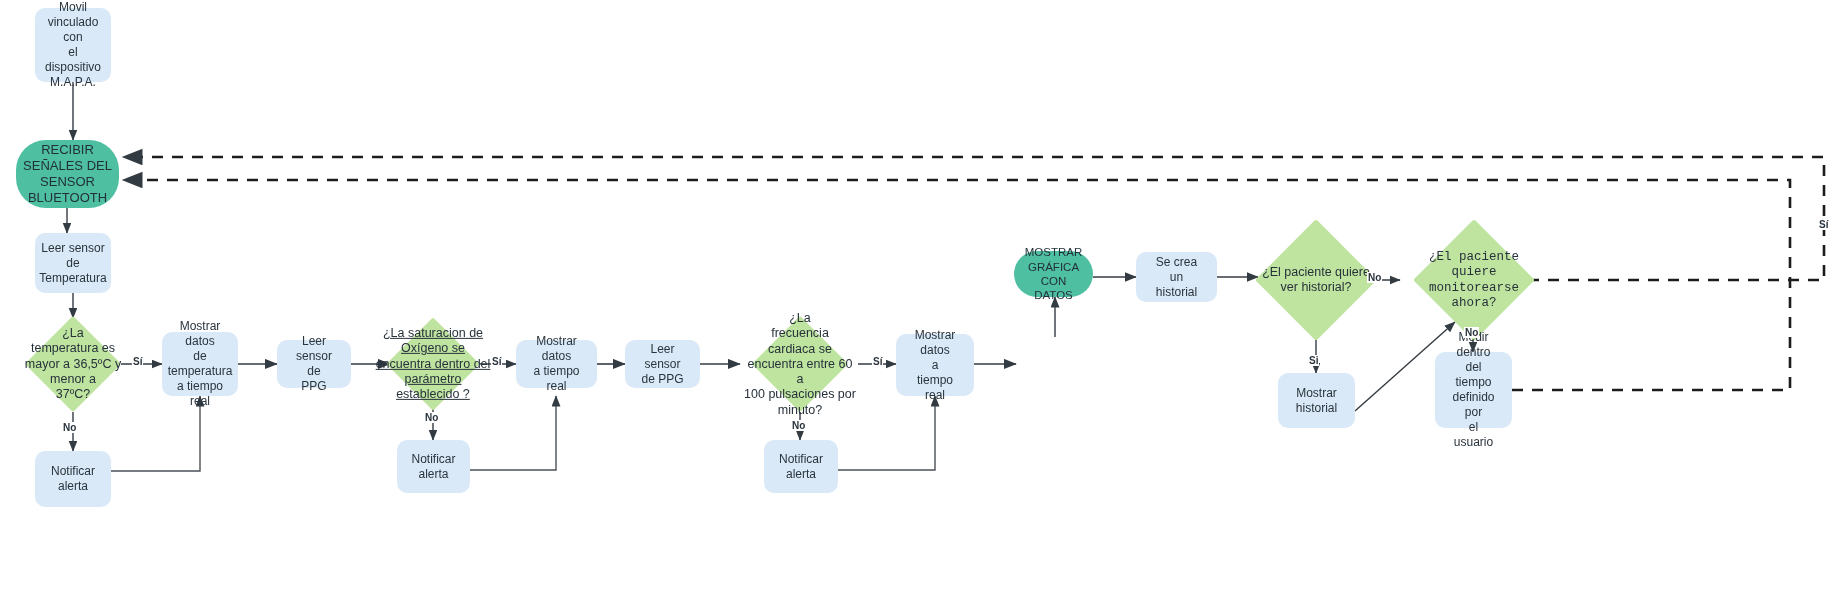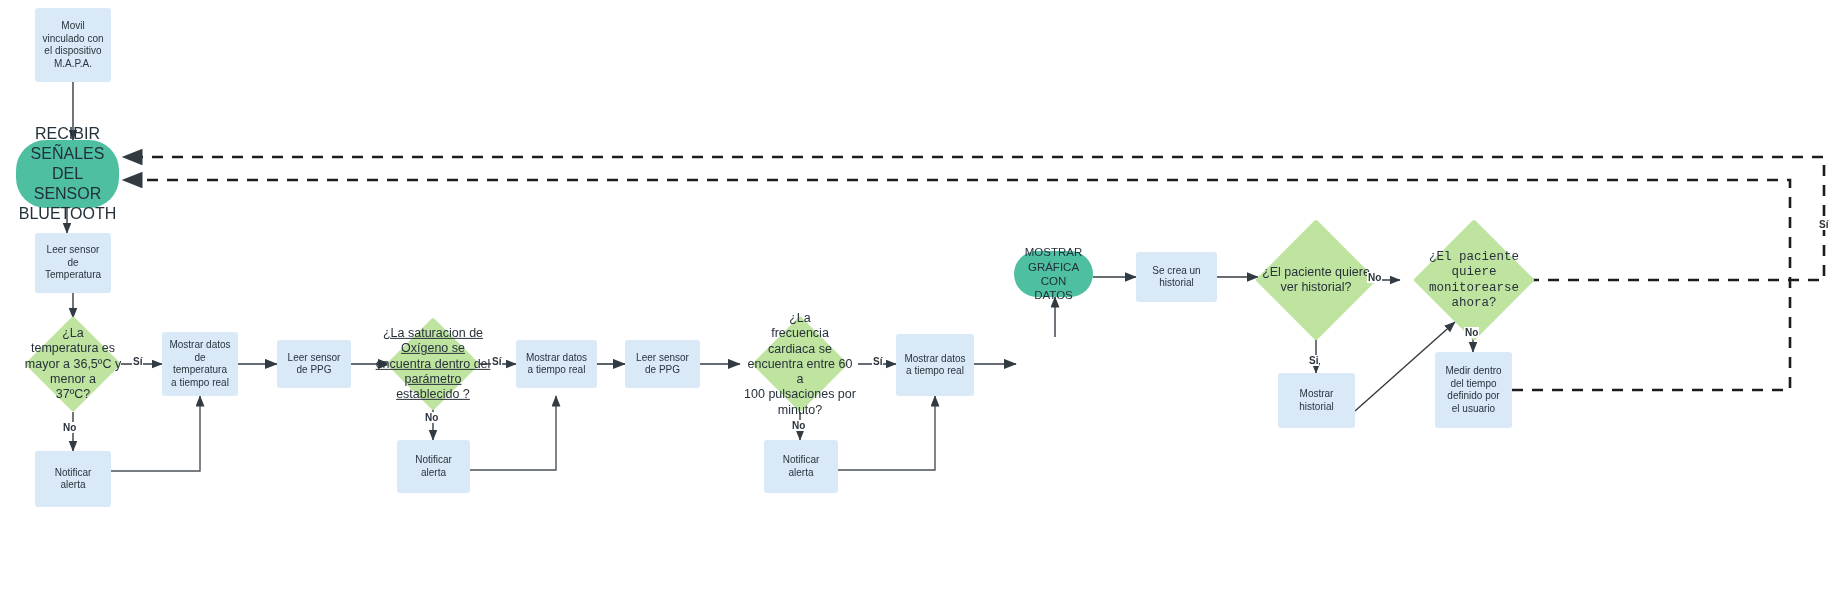--- a/index.html
+++ b/index.html
@@ -28,29 +28,29 @@
     display:flex;
     align-items:center;
     justify-content:center;
     text-align:center;
     line-height:1.25;
     white-space:pre-line;
     z-index:2;
   }
   .node.process{
     background:#d9e9f7;
-    border-radius:3px;
-    font-size:10px;
+    border-radius:10px;
+    font-size:12px;
     color:#2a343d;
-    padding:3px 0;
+    padding:3px 16px;
   }
   .node.terminal{
     background:#4fbfa2;
     border-radius:30px;
-    font-size:16px;
+    font-size:13px;
     color:#22303a;
     padding:3px 6px;
   }
   .diamond-wrap{
     position:absolute;
     z-index:2;
   }
   .diamond-shape{
     position:absolute;
     left:0; top:0;

